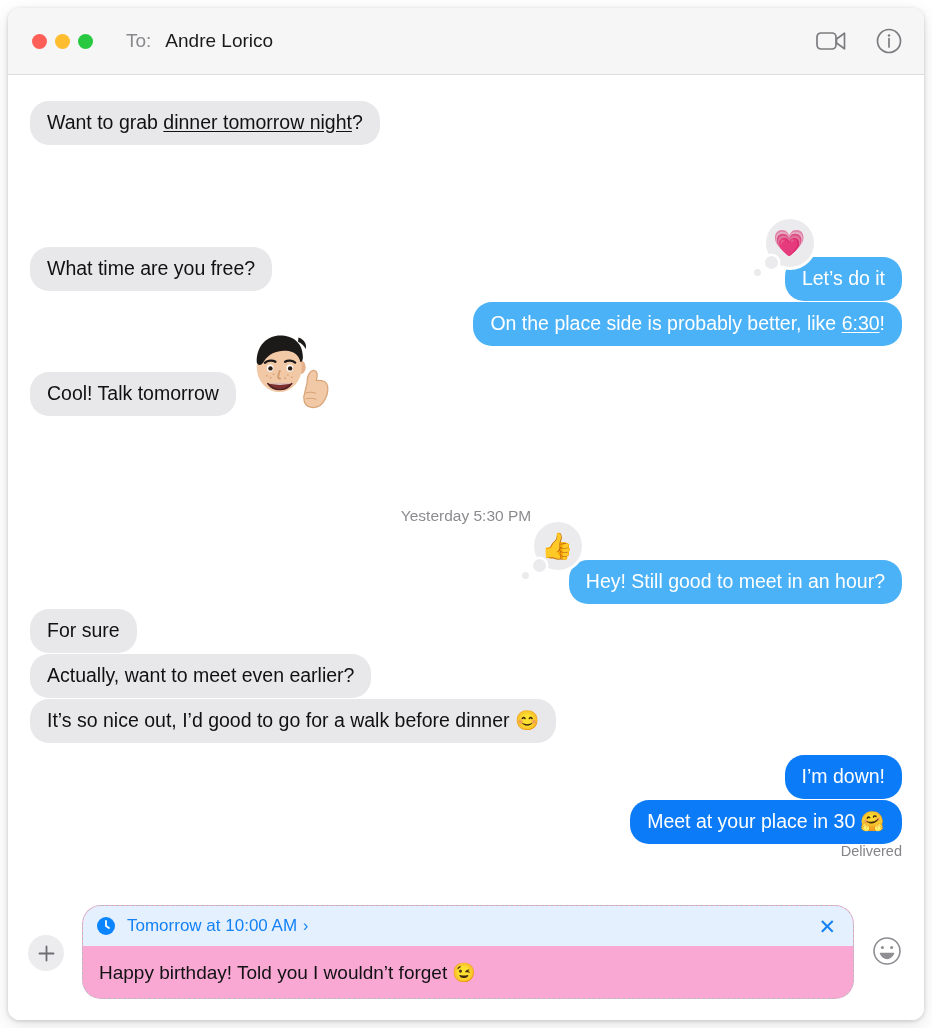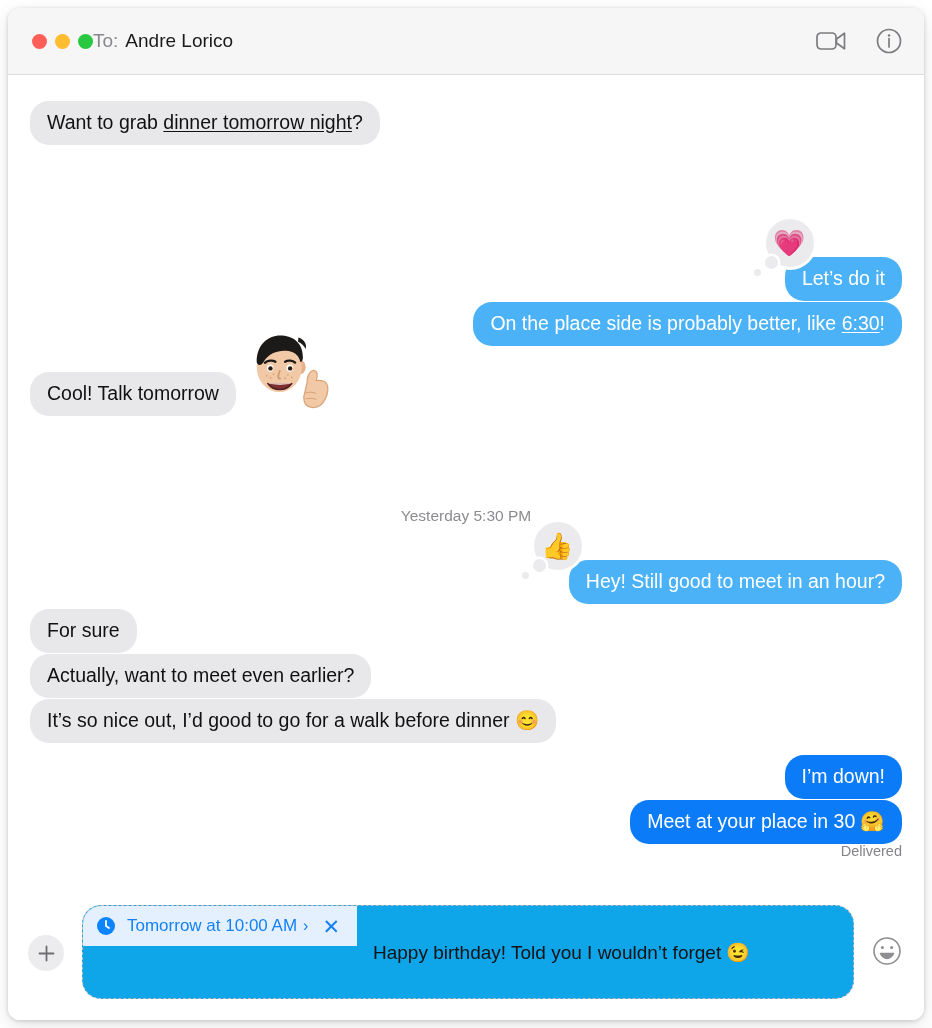--- a/index.html
+++ b/index.html
@@ -43,23 +43,24 @@
     align-items: center;
   }
   .light {
     width: 15px; height: 15px; border-radius: 50%;
   }
   .light.close   { background: #ff5f57; }
   .light.min     { background: #febc2e; }
   .light.max     { background: #28c840; }
 
   #to-area {
-    display: flex;
-    align-items: center;
-    gap: 7px;
+    margin-left: 33px;
+    display: flex;
+    align-items: center;
+    gap: 14px;
     font-size: 19px;
   }
   #to-label { color: #8a8a8e; }
   #to-value { color: #1b1b1b; }
 
   #titlebar-actions {
     margin-left: auto;
     display: flex;
     align-items: center;
     gap: 30px;
@@ -210,25 +211,25 @@
     margin-right: 18px;
     margin-top: 8px;
     cursor: pointer;
   }
   #plus-button svg { color: #6d6d72; }
 
   #composer {
     flex: 1 1 auto;
     border: 1.6px dashed #b9b9bd;
     border-radius: 19px;
-    background: #0ea5e9;
+    background: #f9a8d4;
     overflow: hidden;
     min-height: 94px;
     display: flex;
-    flex-direction: row;
+    flex-direction: column;
     margin-top: 6px;
   }
 
   #schedule-banner {
     background: #e4f0fe;
     height: 40px;
     display: flex;
     align-items: center;
     padding: 0 14px 0 13px;
     gap: 11px;
@@ -315,20 +316,23 @@
 
     <div class="row right" style="top: 182px;">
       <div class="tapback" style="right: 88px; top: -38px;">
         <span>💗</span>
         <span class="dot-a"></span>
         <span class="dot-b"></span>
       </div>
       <div class="bubble blue-light tail-right">Let’s do it</div>
     </div>
 
+    <div class="row left" style="top: 172px;">
+      <div class="bubble gray tail-left">What time are you free?</div>
+    </div>
 
     <div class="row right" style="top: 227px;">
       <div class="bubble blue-light tail-right">
         <span>On the place side is probably better, like </span><u>6:30</u><span>!</span>
       </div>
     </div>
 
     <div class="row left" style="top: 297px;">
       <div class="bubble gray tail-left">Cool! Talk tomorrow</div>
       <svg class="sticker" style="left: 208px; top: -49px;" viewBox="0 0 100 100">

